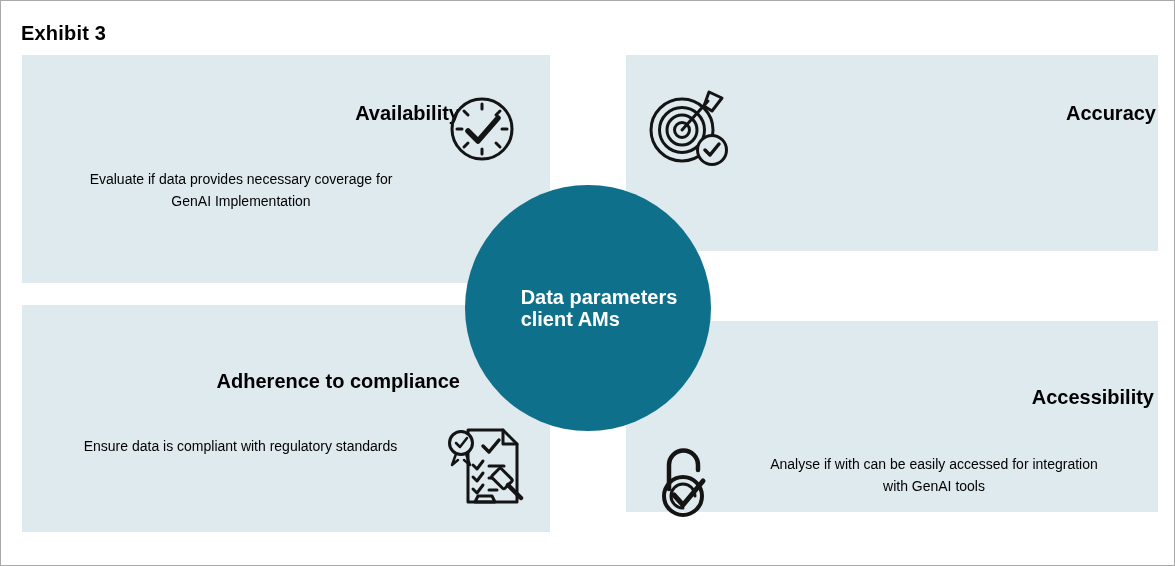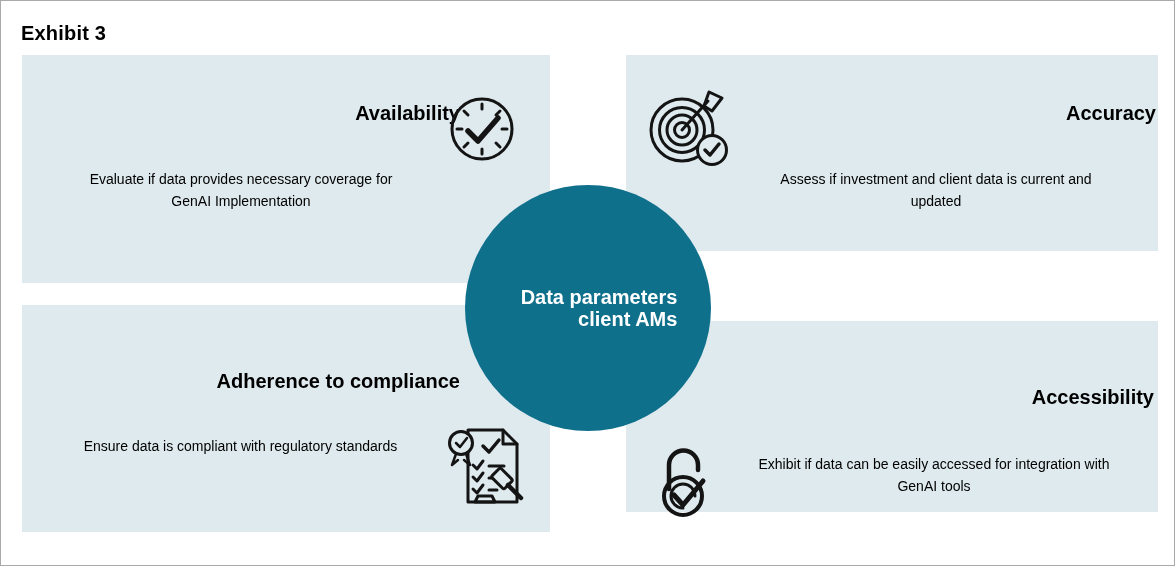--- a/index.html
+++ b/index.html
@@ -49,21 +49,21 @@
   .icon svg{display:block;}
 
   .center-circle{
     position:absolute;left:464px;top:184px;
     width:246px;height:246px;border-radius:50%;
     background:var(--circle-bg,#0f708c);
     display:flex;align-items:center;justify-content:center;
   }
   .center-circle .circle-text{
     color:var(--circle-text,#ffffff);
-    font-size:20px;font-weight:bold;line-height:22px;text-align:right;margin-left:22px;
+    font-size:20px;font-weight:bold;line-height:22px;text-align:left;margin-left:22px;
   }
 </style>
 </head>
 <body>
 
 <div class="canvas">
 
   <div class="exhibit-title">Exhibit 3</div>
 
   <section class="panel tl">
@@ -92,21 +92,20 @@
         <circle cx="34" cy="42" r="22.5" stroke-width="3"></circle>
         <circle cx="34" cy="42" r="15" stroke-width="3"></circle>
         <circle cx="34" cy="42" r="7.5" stroke-width="3"></circle>
         <line x1="34" y1="42" x2="60" y2="13" stroke-width="3"></line>
         <path d="M56,18 L61,4 L74,10 L64,23 Z" stroke-width="3"></path>
         <circle cx="64" cy="62" r="14.5" stroke-width="3" fill="var(--panel-bg,#dfeaee)"></circle>
         <polyline points="57,62 62,67 71,56" stroke-width="3.5"></polyline>
       </svg>
     </span>
     <h2 class="panel-title">Accuracy</h2>
-    <p class="panel-desc">Assess if investment and client data is current and updated</p>
   </section>
 
   <section class="panel bl">
     <h2 class="panel-title">Adherence to compliance</h2>
     <p class="panel-desc">Ensure data is compliant with regulatory standards</p>
     <span class="icon">
       <svg width="84" height="84" viewBox="0 0 84 84" fill="none" stroke="currentColor" stroke-linecap="round" stroke-linejoin="round">
         <path d="M26,8 H61 L75,22 V80 H26 Z" stroke-width="3"></path>
         <path d="M61,8 V22 H75" stroke-width="3"></path>
         <polyline points="41,24 47,30 57,18" stroke-width="3.5"></polyline>
@@ -130,21 +129,21 @@
   <section class="panel br">
     <span class="icon">
       <svg width="63" height="75" viewBox="0 0 63 75" fill="none" stroke="currentColor" stroke-linecap="round" stroke-linejoin="round">
         <path d="M13,46 V22 a14.5,14.5 0 0 1 29,0 v5" stroke-width="4.5"></path>
         <circle cx="27" cy="53" r="19" stroke-width="4"></circle>
         <path d="M27,65 a12,12 0 1 1 12,-12" stroke-width="3"></path>
         <polyline points="18,52 27,62 47,38" stroke-width="5"></polyline>
       </svg>
     </span>
     <h2 class="panel-title">Accessibility</h2>
-    <p class="panel-desc">Exhibit if data can be easily accessed for integration with GenAI tools</p>
+    <p class="panel-desc">Analyse if with can be easily accessed for integration with GenAI tools</p>
   </section>
 
   <div class="center-circle">
     <div class="circle-text">
       <div>Data parameters</div>
       <div>client AMs</div>
     </div>
   </div>
 
 </div>

